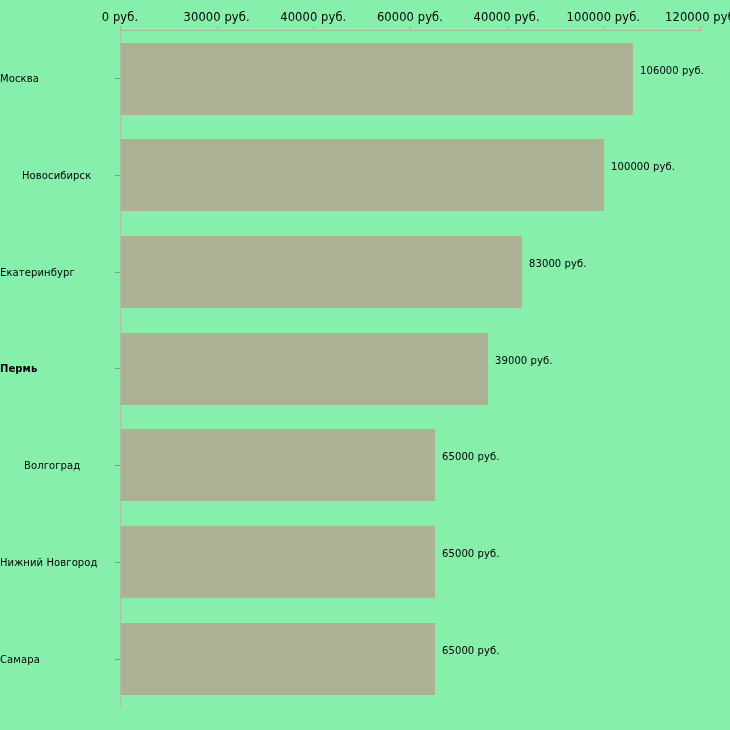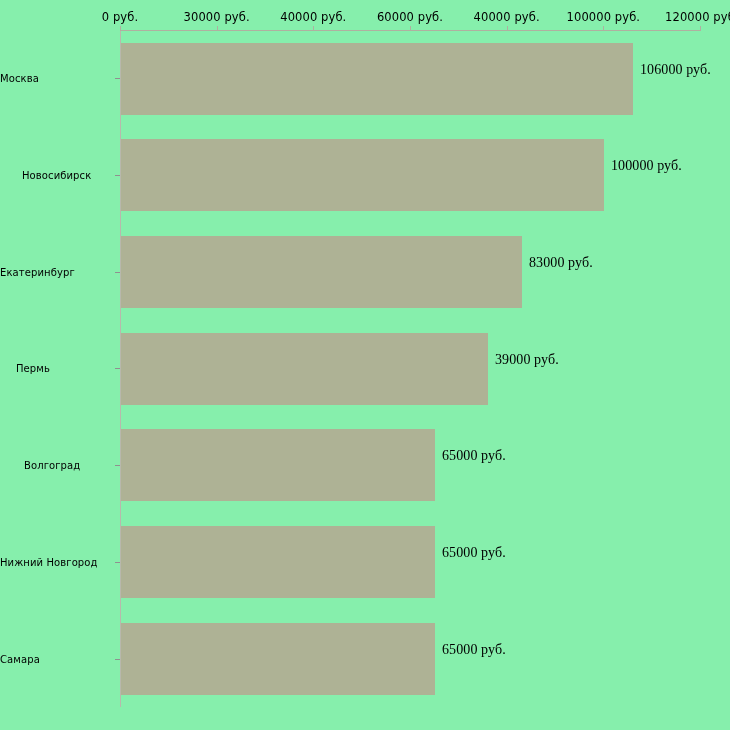--- a/index.html
+++ b/index.html
@@ -74,26 +74,25 @@
   }
 
   
   .bar {
     position: absolute;
     left: 121px;
     background: #aeb295;
   }
   .bar-value-label {
     position: absolute;
-    font-size: 14px;
+    font-size: 10px;
     color: #000000;
     white-space: nowrap;
     transform: translateY(-50%);
     letter-spacing: 0.1px;
-    font-family: Liberation Serif, serif;
   }
 </style>
 </head>
 <body>
 
 <div id="chart-root">
 
   <div class="x-axis-line"></div>
   <div class="y-axis-line"></div>
 
@@ -114,21 +113,21 @@
       <div class="x-tick-label" style="left: 700px;">120000 руб</div>
     </div>
   <div id="y-ticks">
       <div class="y-tick" style="top: 78px;"></div>
       <div class="y-tick-label" style="top: 78px; left: 0px; width: 112px; right: auto;">Москва</div>
       <div class="y-tick" style="top: 175px;"></div>
       <div class="y-tick-label" style="top: 175px; left: 0px; width: 112px; right: auto; margin-left: 22px;">Новосибирск</div>
       <div class="y-tick" style="top: 272px;"></div>
       <div class="y-tick-label" style="top: 272px; left: 0px; width: 112px; right: auto;">Екатеринбург</div>
       <div class="y-tick" style="top: 368px;"></div>
-      <div class="y-tick-label" style="top: 368px; left: 16px; width: 112px; right: auto;">Пермь</div>
+      <div class="y-tick-label" style="top: 368px; left: 0px; width: 112px; right: auto; font-weight: bold;">Пермь</div>
       <div class="y-tick" style="top: 465px;"></div>
       <div class="y-tick-label" style="top: 465px; left: 0px; width: 112px; right: auto; margin-left: 24px;">Волгоград</div>
       <div class="y-tick" style="top: 562px;"></div>
       <div class="y-tick-label" style="top: 562px; left: 0px; width: 112px; right: auto;">Нижний Новгород</div>
       <div class="y-tick" style="top: 659px;"></div>
       <div class="y-tick-label" style="top: 659px; left: 0px; width: 112px; right: auto;">Самара</div>
     </div>
   <div id="bars">
       <div class="bar" title="Москва: 106000 руб." style="top: 43px; width: 512px; height: 72px;"></div>
       <div class="bar-value-label" style="left: 640px; top: 70.1961px;">106000 руб.</div>

